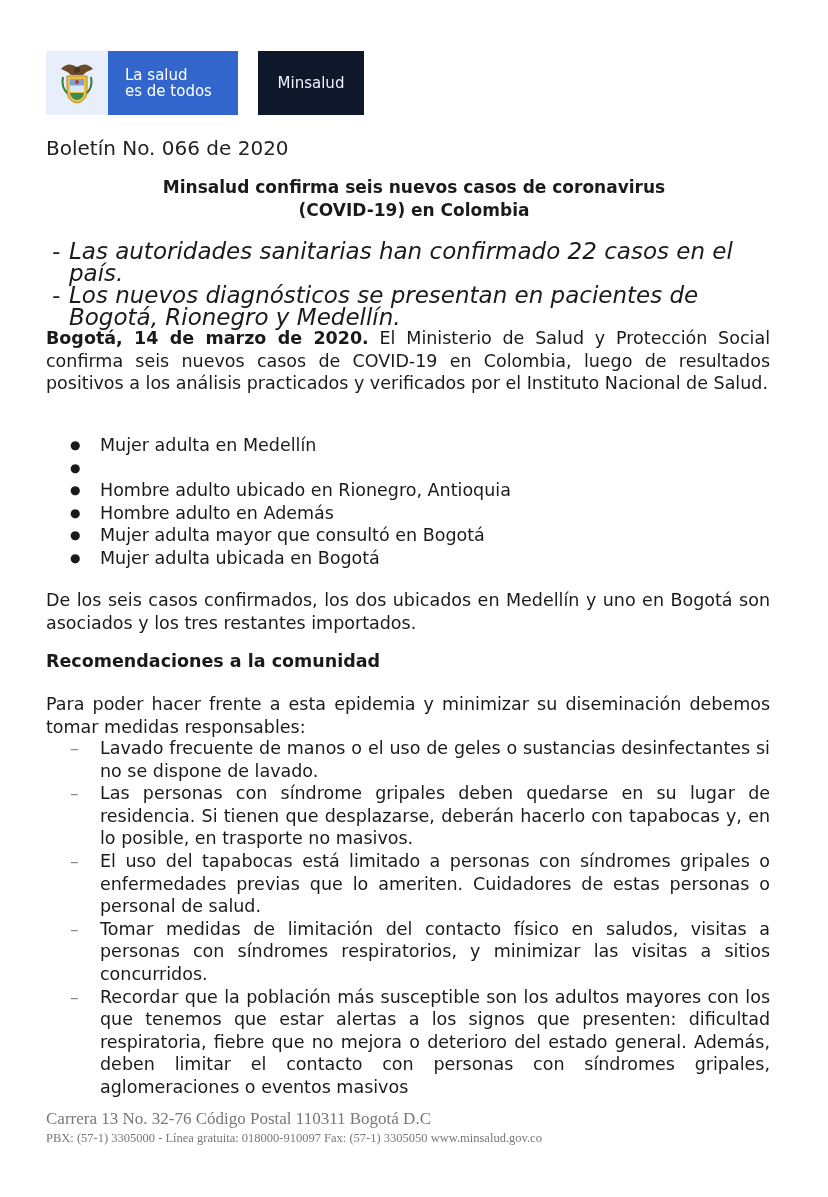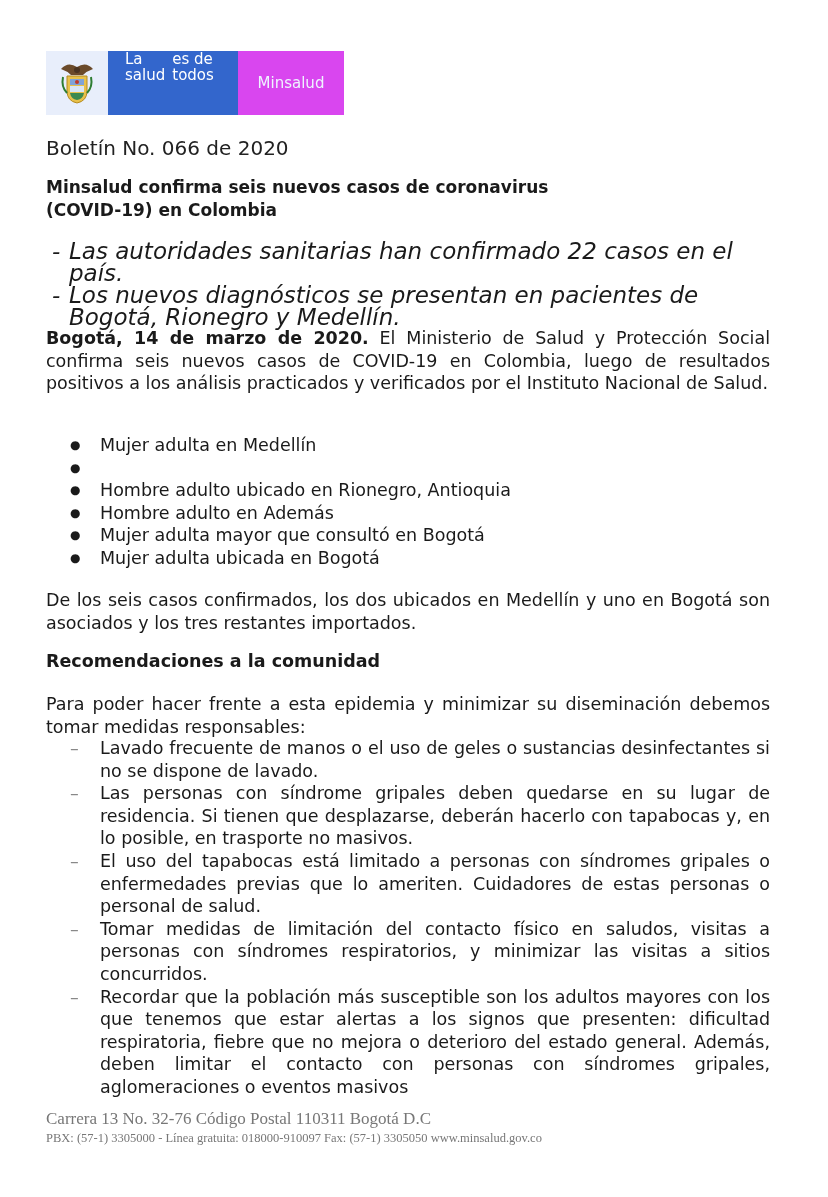--- a/index.html
+++ b/index.html
@@ -3,26 +3,26 @@
 <meta charset="utf-8">
 <style>
   html, body { margin:0; padding:0; background:#ffffff; }
   body { width:828px; height:1197px; position:relative; overflow:hidden;
          font-family:"DejaVu Sans", sans-serif; color:#1a1a1a; }
   .page { position:absolute; left:0; top:0; width:828px; height:1197px; }
 
   
   .logo { position:absolute; left:46px; top:51px; height:64px; display:flex; }
   .logo .crest { width:62px; height:64px; background:#e8eefb; display:flex; align-items:center; justify-content:center; }
-  .logo .slogan { width:130px; height:64px; background:#3366cc; color:#fff; display:flex; flex-direction:row; justify-content:center; padding-left:17px; box-sizing:border-box; font-size:15px; line-height:16px; font-weight:500; }
-  .logo .brand { width:106px; height:64px; background:#d946ef; color:#eef3ff; display:flex; align-items:center; justify-content:center; font-size:15px; }
+  .logo .slogan { width:130px; height:64px; background:#3366cc; color:#fff; display:flex; flex-direction:column; justify-content:center; padding-left:17px; box-sizing:border-box; font-size:15px; line-height:16px; font-weight:500; }
+  .logo .brand { width:106px; height:64px; background:#0f172a; color:#eef3ff; display:flex; align-items:center; justify-content:center; font-size:15px;margin-left:20px; }
 
   .bulletin { position:absolute; left:46px; top:136px; font-size:20px; color:#222; }
 
-  .title { position:absolute; left:46px; width:736px; top:176px; text-align:left; font-weight:bold; font-size:17px; line-height:23px; }
+  .title { position:absolute; left:46px; width:736px; top:176px; text-align:center; font-weight:bold; font-size:17px; line-height:23px; }
 
   .leads { position:absolute; left:52px; top:240px; width:720px; font-style:italic; font-size:23px; line-height:22px; margin:0; padding:0; list-style:none; }
   .leads li { padding-left:17px; text-indent:-17px; }
   .leads li .dash { display:inline-block; width:17px; text-indent:0; }
 
   .body-text { font-size:17.5px; line-height:22.6px; text-align:justify; }
   .p1 { position:absolute; left:46px; top:327px; width:724px; }
   .p1 b { font-weight:bold; }
 
   .cases { position:absolute; left:70px; top:434px; margin:0; padding:0; list-style:none; font-size:17.5px; line-height:22.5px; }

